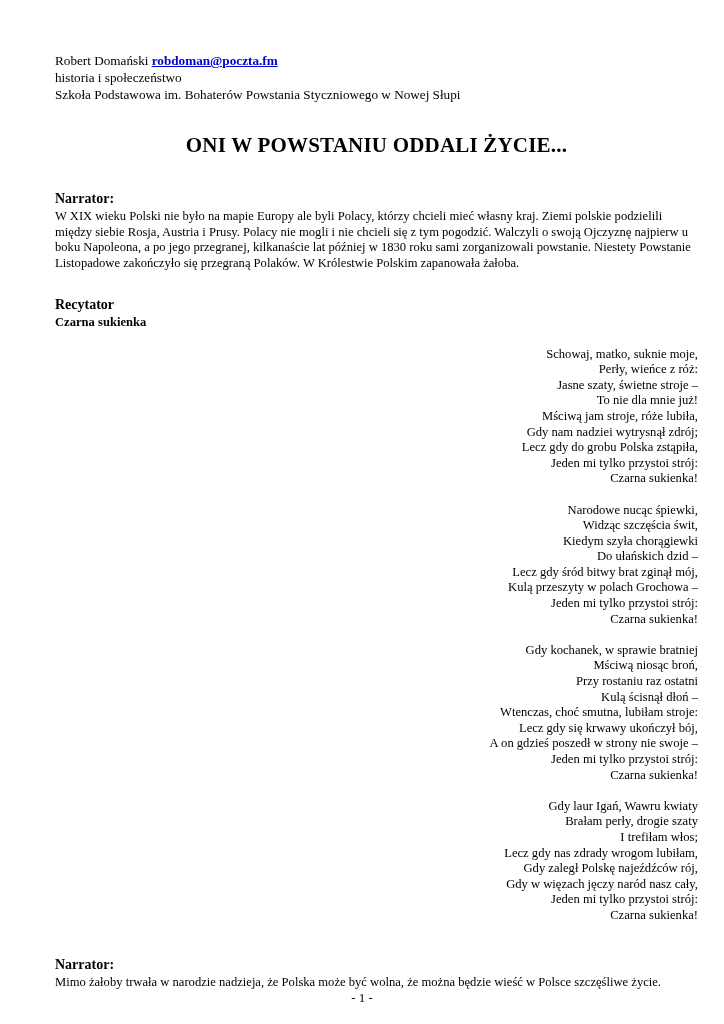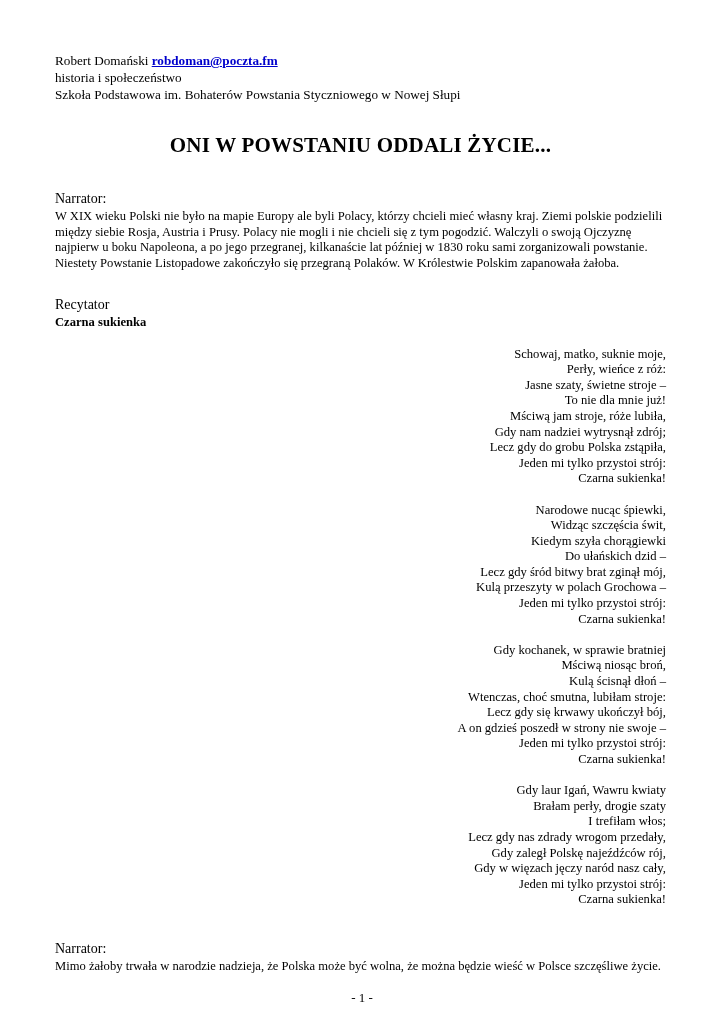--- a/index.html
+++ b/index.html
@@ -13,21 +13,21 @@
     font-family: "Liberation Serif", serif;
     color: #000000;
     position: relative;
     overflow: hidden;
   }
   .page {
     position: relative;
     width: 724px;
     height: 1024px;
     box-sizing: border-box;
-    padding: 52px 58px 0 55px;
+    padding: 52px 26px 0 55px;
   }
   .header-block {
     font-size: 13.2px;
     line-height: 17px;
   }
   .header-line {
     white-space: nowrap;
   }
   .author-name {
     font-weight: normal;
@@ -39,21 +39,21 @@
   }
   .doc-title {
     text-align: center;
     font-size: 21px;
     font-weight: bold;
     margin-top: 30px;
     margin-bottom: 0;
     letter-spacing: 0.2px;
   }
   .section-label {
-    font-weight: normal;
+    font-weight: bold;
     font-size: 14px;
     margin-top: 33px;
     margin-bottom: 2px;
   }
   .section-label.tight {
     margin-top: 26px;
   }
   .body-text {
     font-size: 12.6px;
     line-height: 15.6px;
@@ -125,33 +125,34 @@
     <div class="vline">Do ułańskich dzid –</div>
     <div class="vline">Lecz gdy śród bitwy brat zginął mój,</div>
     <div class="vline">Kulą przeszyty w polach Grochowa –</div>
     <div class="vline">Jeden mi tylko przystoi strój:</div>
     <div class="vline">Czarna sukienka!</div>
   </div>
 
   <div class="stanza">
     <div class="vline">Gdy kochanek, w sprawie bratniej</div>
     <div class="vline">Mściwą niosąc broń,</div>
+    <div class="vline">Przy rostaniu raz ostatni</div>
     <div class="vline">Kulą ścisnął dłoń –</div>
     <div class="vline">Wtenczas, choć smutna, lubiłam stroje:</div>
     <div class="vline">Lecz gdy się krwawy ukończył bój,</div>
     <div class="vline">A on gdzieś poszedł w strony nie swoje –</div>
     <div class="vline">Jeden mi tylko przystoi strój:</div>
     <div class="vline">Czarna sukienka!</div>
   </div>
 
   <div class="stanza">
     <div class="vline">Gdy laur Igań, Wawru kwiaty</div>
     <div class="vline">Brałam perły, drogie szaty</div>
     <div class="vline">I trefiłam włos;</div>
-    <div class="vline">Lecz gdy nas zdrady wrogom przedały,</div>
+    <div class="vline">Lecz gdy nas zdrady wrogom lubiłam,</div>
     <div class="vline">Gdy zaległ Polskę najeźdźców rój,</div>
     <div class="vline">Gdy w więzach jęczy naród nasz cały,</div>
     <div class="vline">Jeden mi tylko przystoi strój:</div>
     <div class="vline">Czarna sukienka!</div>
   </div>
 
   <div class="section-label">Narrator:</div>
   <div class="narrator2-text">Mimo żałoby trwała w narodzie nadzieja, że Polska może być wolna, że można będzie wieść w Polsce szczęśliwe życie.</div>
 
   <div class="page-number">- 1 -</div>

